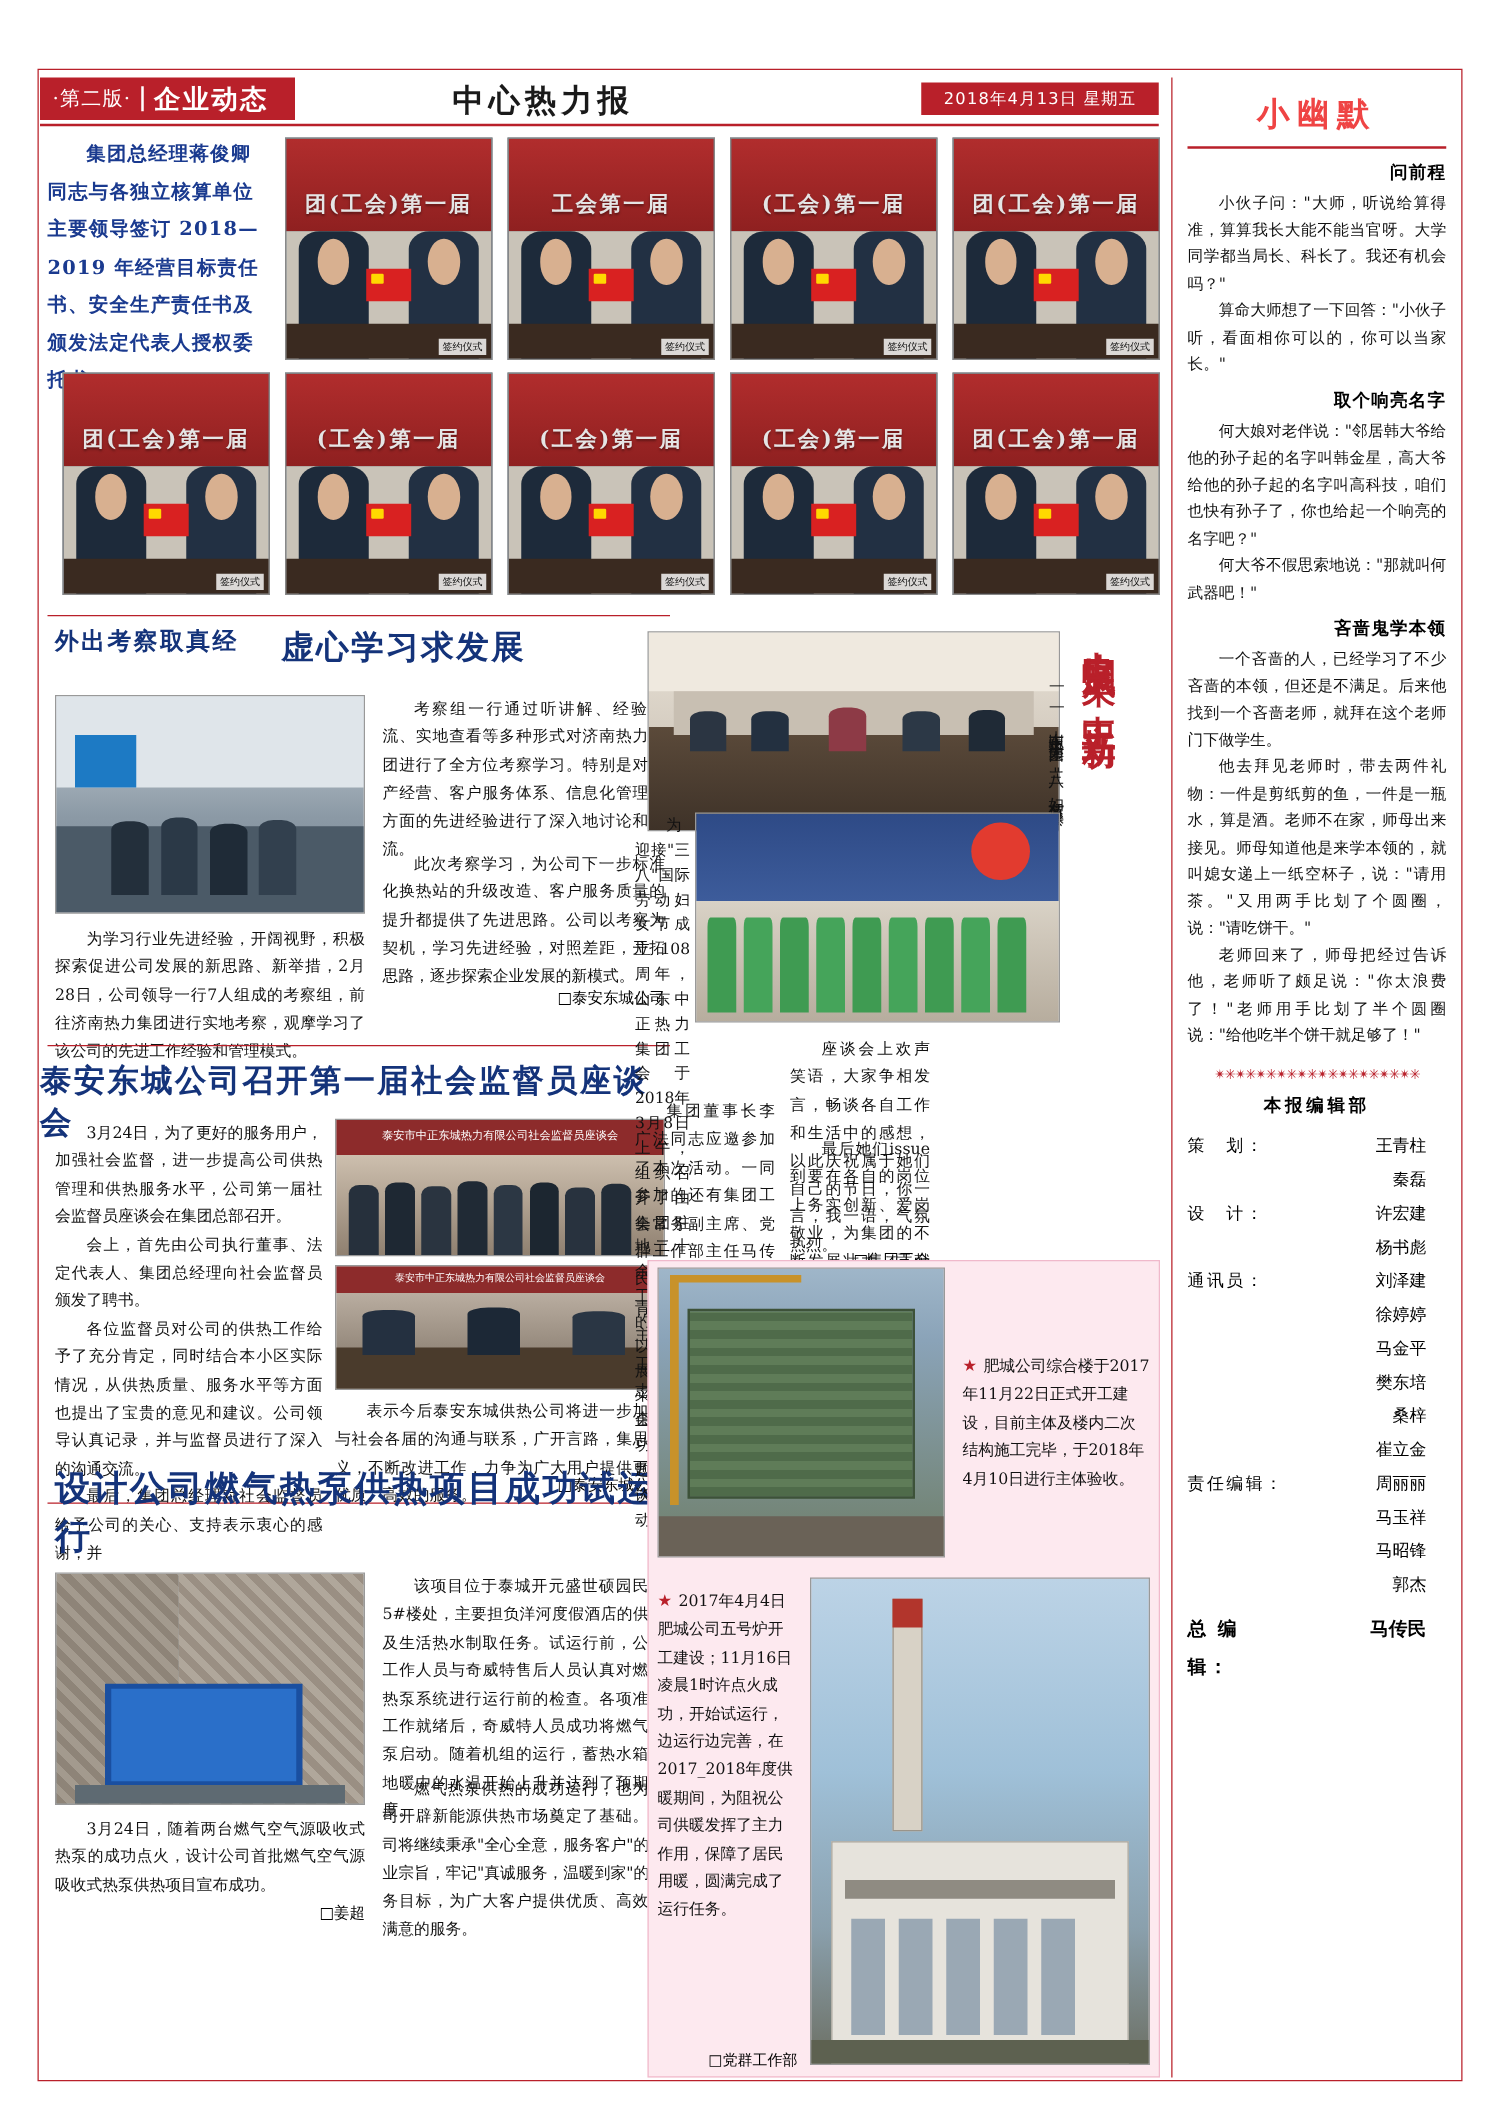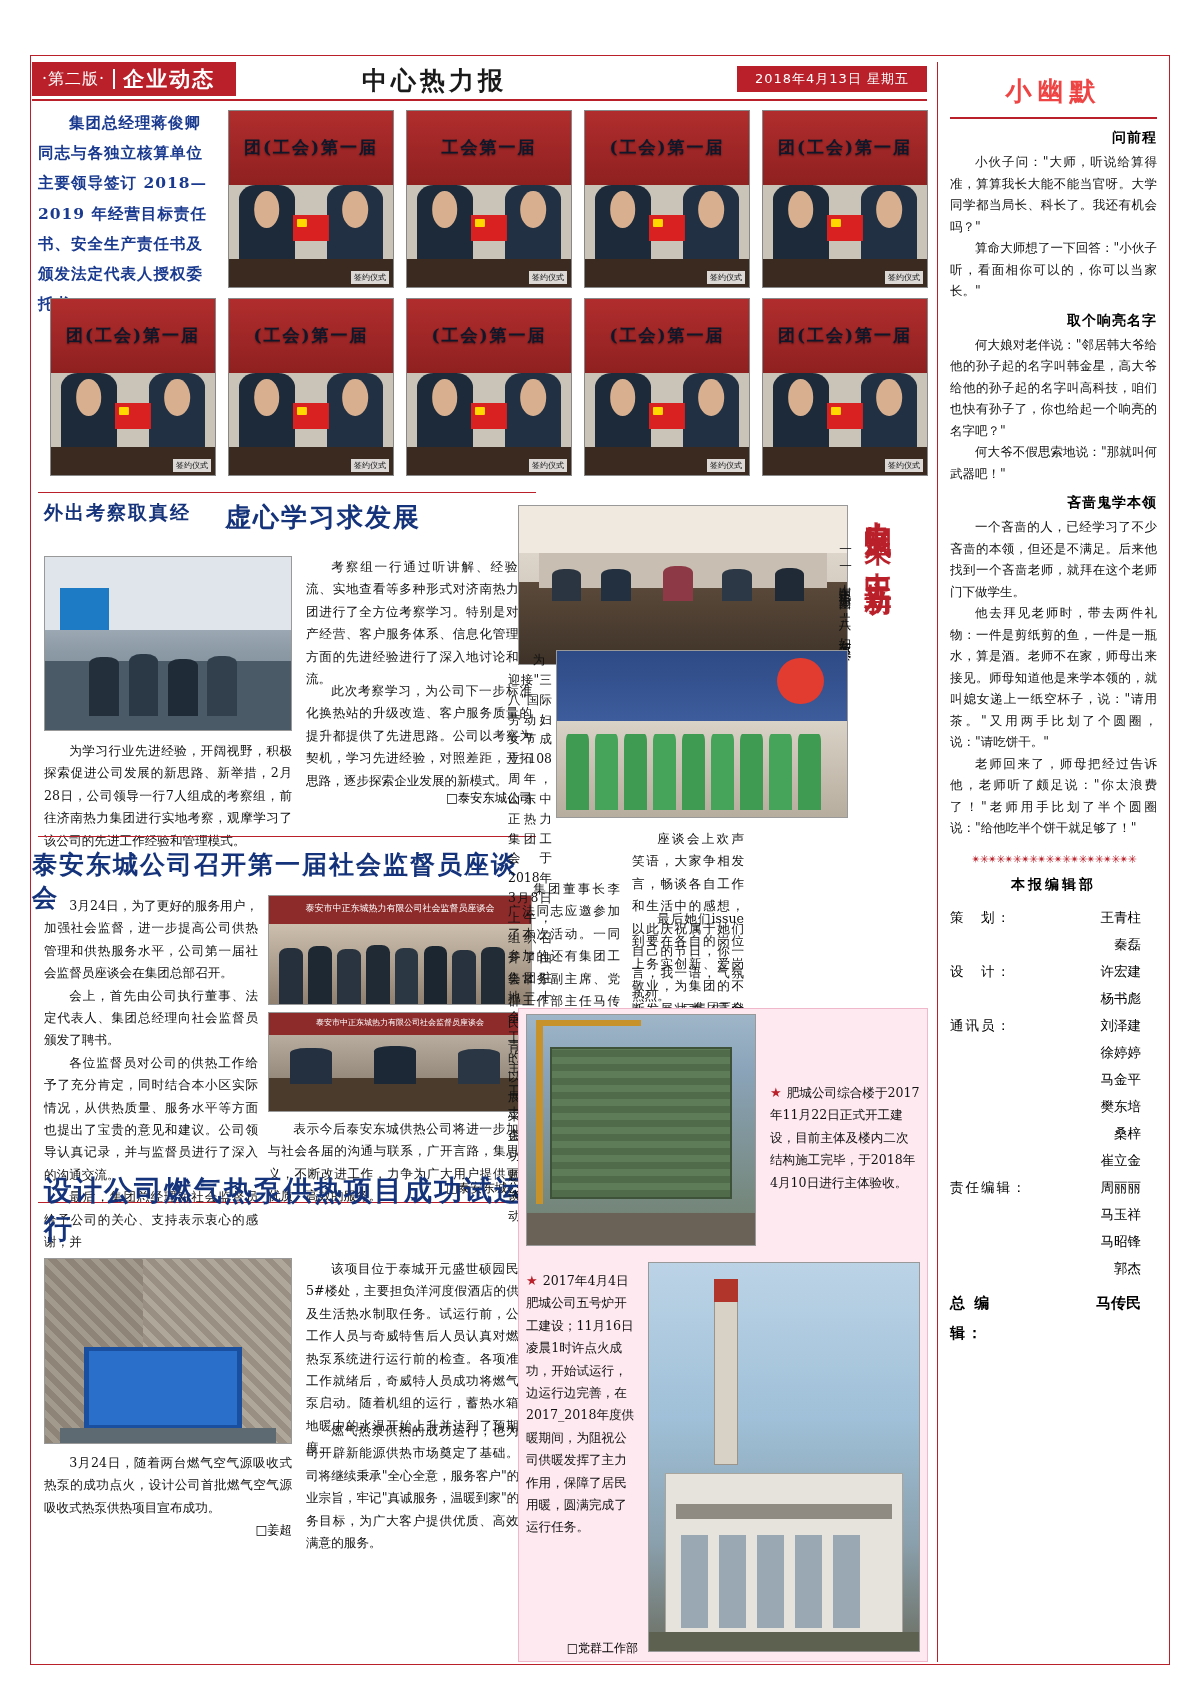--- a/index.html
+++ b/index.html
@@ -142,22 +142,22 @@
   }
   .ph {
     position: absolute;
     border: 1px solid #888;
     overflow: hidden;
     background: #6b7a86;
   }
   .ph .sky { position:absolute; left:0; top:0; right:0; height:42%; background: linear-gradient(180deg,#b12d2d,#8f2020); }
   .ph .wall { position:absolute; left:0; top:42%; right:0; bottom:0; background:#c9c3b8; }
   .ph .banner {
-    position:absolute; left:0; top:0; right:0; height:42%;
-    color:#0f172a; font-size:17px; font-weight:bold; letter-spacing:2px;
+    position:absolute; left:0; top:16px; right:0; height:42%;
+    color:#e5e5e5; font-size:17px; font-weight:bold; letter-spacing:2px;
     display:flex; align-items:center; justify-content:center;
     font-family:"DejaVu Serif","Liberation Serif",serif;
     text-shadow: 0 1px 2px rgba(0,0,0,.4);
     white-space: nowrap;
   }
   .ph .p1, .ph .p2 {
     position:absolute; bottom:0; width:34%; height:58%;
     background:#1d2a3a;
     border-radius: 30% 30% 0 0 / 14% 14% 0 0;
   }

